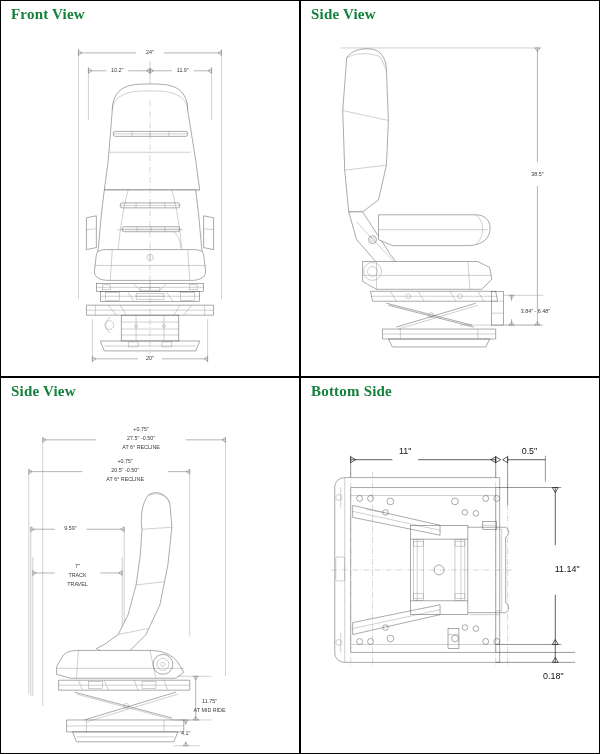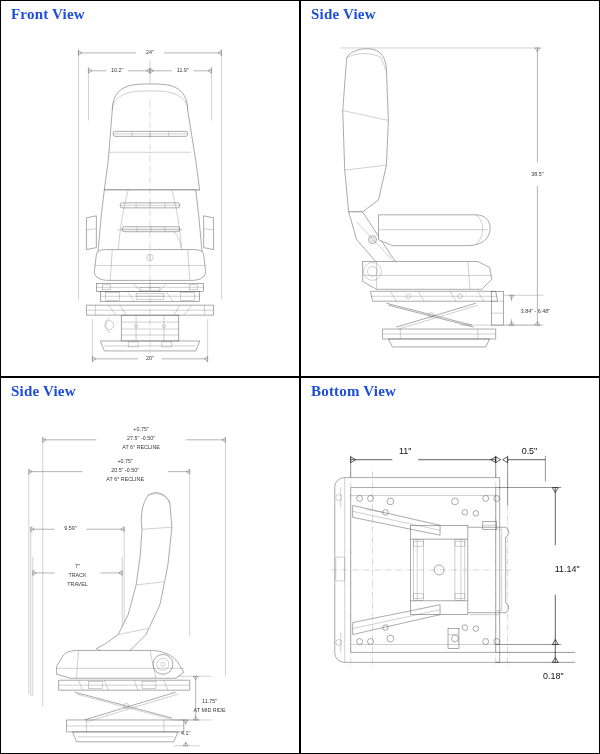--- a/index.html
+++ b/index.html
@@ -31,21 +31,21 @@
   .panel.p3{border-right-width:0.5px;border-top-width:0.5px;}
   .panel.p4{border-left-width:0.5px;border-top-width:0.5px;}
 
   .panel-title{
     position:absolute;
     left:10px;top:5px;
     font-family:"Liberation Serif", serif;
     font-weight:700;
     font-size:15px;
     letter-spacing:0.2px;
-    color:#1d4ed8;
+    color:#15803d;
   }
   .drawing{
     position:absolute;
     left:0;top:0;
     width:100%;height:100%;
   }
   .dim-text{
     font-family:"Liberation Sans", sans-serif;
     fill:#3a3a3a;
     font-size:5.4px;
@@ -442,21 +442,21 @@
         <path class="ext-line" d="M174 370 L200 370"></path>
         <path class="dim-line" d="M186 344 L186 349 M186 366 L186 370"></path>
         <path class="dim-line" d="M183.5 344 L186 347.5 L188.5 344 Z" fill="#6a6a6a"></path>
         <path class="dim-line" d="M183.5 370 L186 366.5 L188.5 370 Z" fill="#6a6a6a"></path>
         <text class="dim-text" x="186" y="357.5">4.1"</text>
       </g>
     </svg>
   </div>
 
   <div class="panel p4">
-    <div class="panel-title">Bottom View</div>
+    <div class="panel-title">Bottom Side</div>
     <svg class="drawing" viewBox="0 0 300 377">
 
       <g>
         <path class="ext-line-dk" d="M50 78 L50 128"></path>
         <path class="ext-line-dk" d="M196 78 L196 128"></path>
         <path class="ext-line-dk" d="M208 78 L208 128"></path>
         <path class="ext-line-dk" d="M246 78 L246 104"></path>
         <path class="dim-line-dk" d="M50 82 L92 82 M118 82 L196 82"></path>
         <path class="dim-line-dk" d="M50 79 L55 82 L50 85 Z" fill="#1a1a1a"></path>
         <path class="dim-line-dk" d="M196 79 L191 82 L196 85 Z" fill="#1a1a1a"></path>

